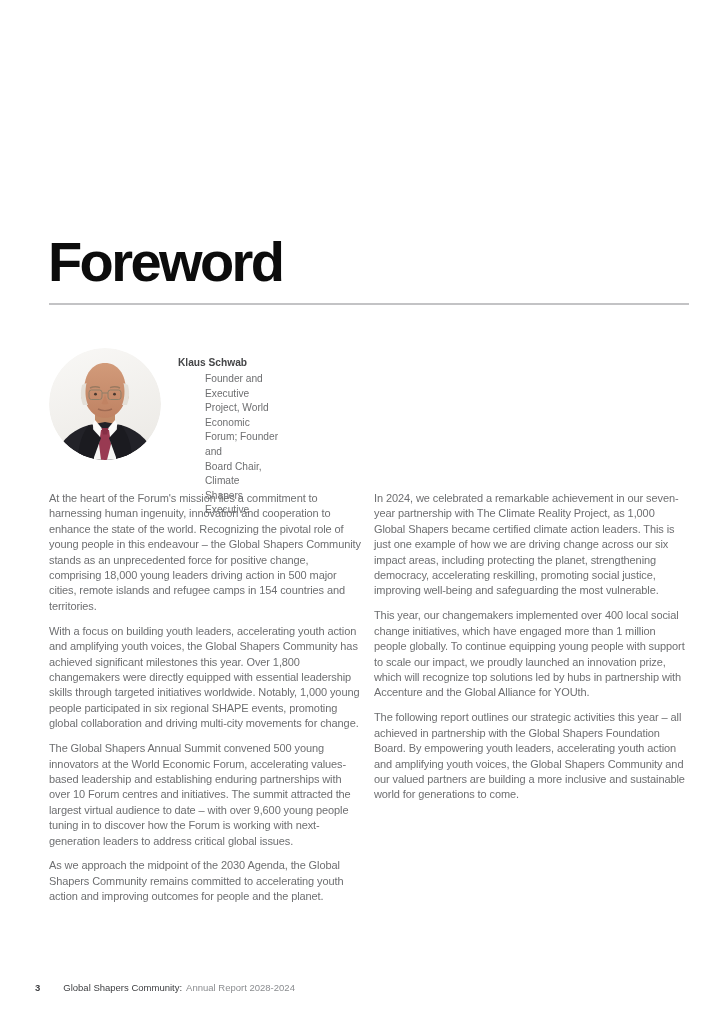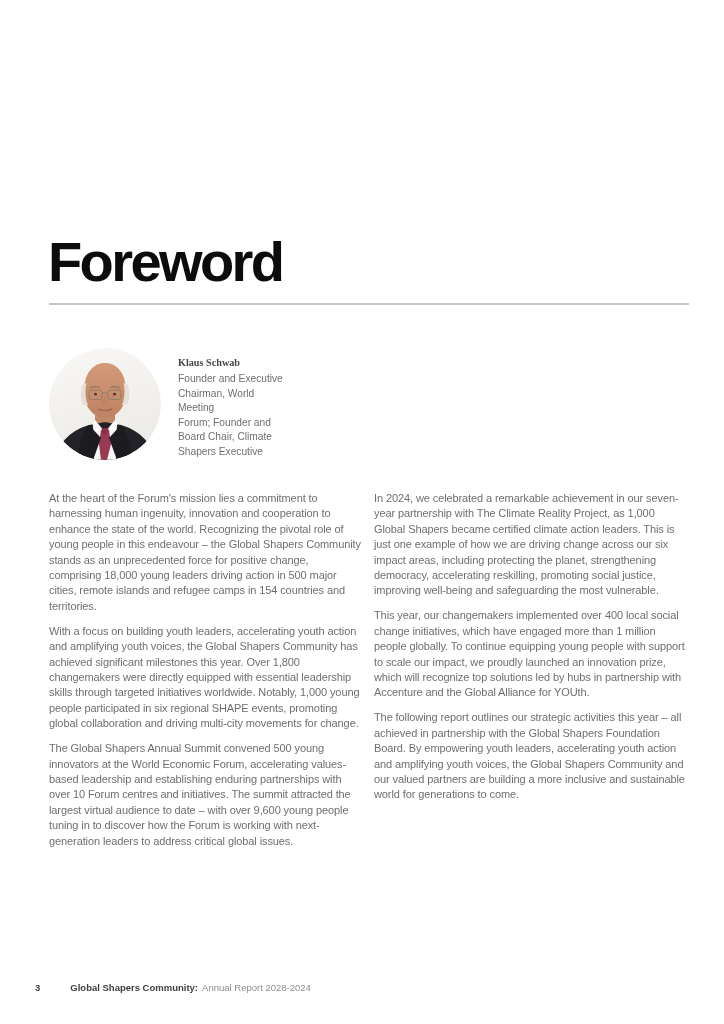--- a/index.html
+++ b/index.html
@@ -48,27 +48,27 @@
     margin-left: 17px;
     padding-top: 9px;
     width: 110px;
   }
   .author-name {
     font-size: 10.2px;
     font-weight: 700;
     color: #454648;
     letter-spacing: 0;
     margin-bottom: 4px;
-    font-family: Liberation Serif, serif;
   }
   .role-line {
     display: block;
     font-size: 10.2px;
     line-height: 14.6px;
     color: #6e6f71;
+    margin-left: 27px;
   }
   .columns {
     position: absolute;
     left: 49px;
     top: 491px;
     width: 640px;
     display: flex;
     gap: 13px;
   }
   .col { width: 312px; }
@@ -86,23 +86,22 @@
     font-size: 9.5px;
     color: #3f4043;
     display: flex;
     align-items: baseline;
   }
   .footer .page-number {
     font-weight: 700;
     margin-right: 23px;
   }
   .footer .title-bold {
-    font-weight: 700;
+    font-weight: 400;
     margin-right: 4px;
-    margin-left: 7px;
   }
   .footer .title-light {
     font-weight: 400;
     color: #8b8d90;
   }
 </style>
 </head>
 <body>
 
 <div class="page">
@@ -149,32 +148,33 @@
         <path d="M66 72 L56 84 L62 89 L68.5 76.5 Z" fill="#fbfbfa"></path>
         <path d="M52 82 L60 82 L62 96 L58 112 L52 112 L50 96 Z" fill="#993a52"></path>
         <path d="M52.5 80 L59.5 80 L58 86.5 L54 86.5 Z" fill="#872f46"></path>
         <path d="M40 77 L52 90 L44 112 L29 112 C29 96 34 84 40 77 Z" fill="#1b1b20"></path>
         <path d="M72 77 L60 90 L68 112 L83 112 C83 96 78 84 72 77 Z" fill="#1b1b20"></path>
       </g>
     </svg>
     <div class="caption">
       <div class="author-name">Klaus Schwab</div>
       <span class="role-line">Founder and Executive</span>
-      <span class="role-line">Chairman, World Meeting</span>
+      <span class="role-line">Project, World Economic</span>
       <span class="role-line">Forum; Founder and</span>
       <span class="role-line">Board Chair, Climate</span>
       <span class="role-line">Shapers Executive</span>
     </div>
   </div>
 
   <div class="columns">
     <div class="col">
       <p>At the heart of the Forum's mission lies a commitment to harnessing human ingenuity, innovation and cooperation to enhance the state of the world. Recognizing the pivotal role of young people in this endeavour – the Global Shapers Community stands as an unprecedented force for positive change, comprising 18,000 young leaders driving action in 500 major cities, remote islands and refugee camps in 154 countries and territories.</p>
       <p>With a focus on building youth leaders, accelerating youth action and amplifying youth voices, the Global Shapers Community has achieved significant milestones this year. Over 1,800 changemakers were directly equipped with essential leadership skills through targeted initiatives worldwide. Notably, 1,000 young people participated in six regional SHAPE events, promoting global collaboration and driving multi-city movements for change.</p>
       <p>The Global Shapers Annual Summit convened 500 young innovators at the World Economic Forum, accelerating values-based leadership and establishing enduring partnerships with over 10 Forum centres and initiatives. The summit attracted the largest virtual audience to date – with over 9,600 young people tuning in to discover how the Forum is working with next-generation leaders to address critical global issues.</p>
+      <p>As we approach the midpoint of the 2030 Agenda, the Global Shapers Community remains committed to accelerating youth action and improving outcomes for people and the planet.</p>
     </div>
     <div class="col">
       <p>In 2024, we celebrated a remarkable achievement in our seven-year partnership with The Climate Reality Project, as 1,000 Global Shapers became certified climate action leaders. This is just one example of how we are driving change across our six impact areas, including protecting the planet, strengthening democracy, accelerating reskilling, promoting social justice, improving well-being and safeguarding the most vulnerable.</p>
       <p>This year, our changemakers implemented over 400 local social change initiatives, which have engaged more than 1 million people globally. To continue equipping young people with support to scale our impact, we proudly launched an innovation prize, which will recognize top solutions led by hubs in partnership with Accenture and the Global Alliance for YOUth.</p>
       <p>The following report outlines our strategic activities this year – all achieved in partnership with the Global Shapers Foundation Board. By empowering youth leaders, accelerating youth action and amplifying youth voices, the Global Shapers Community and our valued partners are building a more inclusive and sustainable world for generations to come.</p>
     </div>
   </div>
 
   <div class="footer">
     <span class="page-number">3</span>

